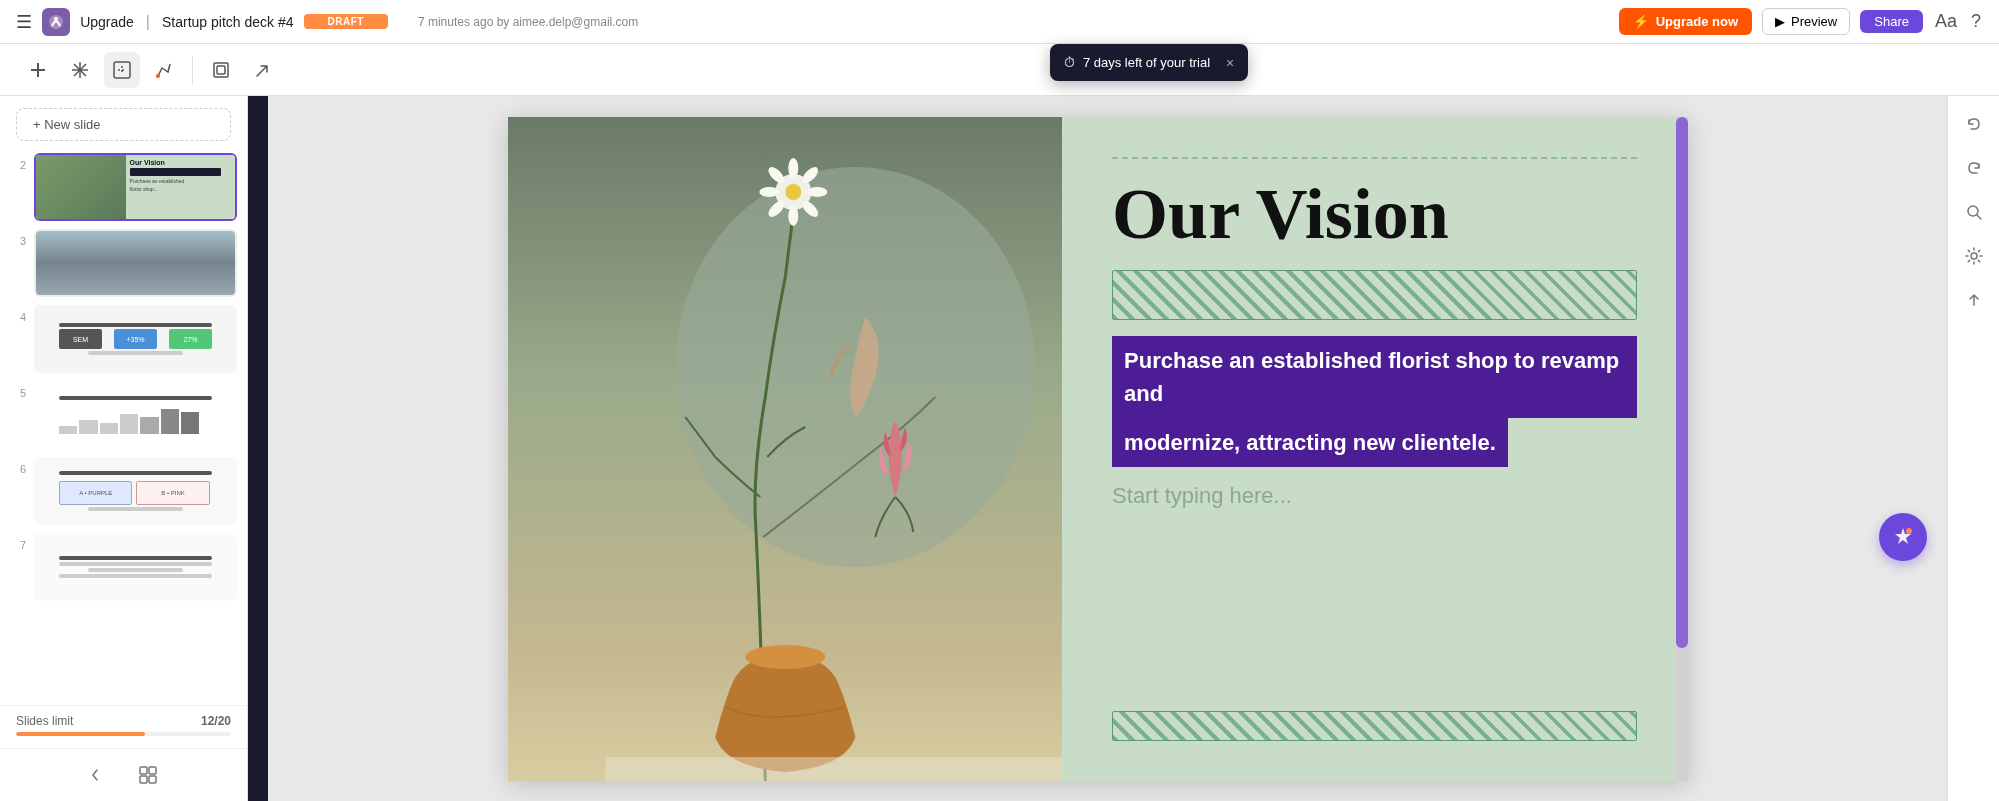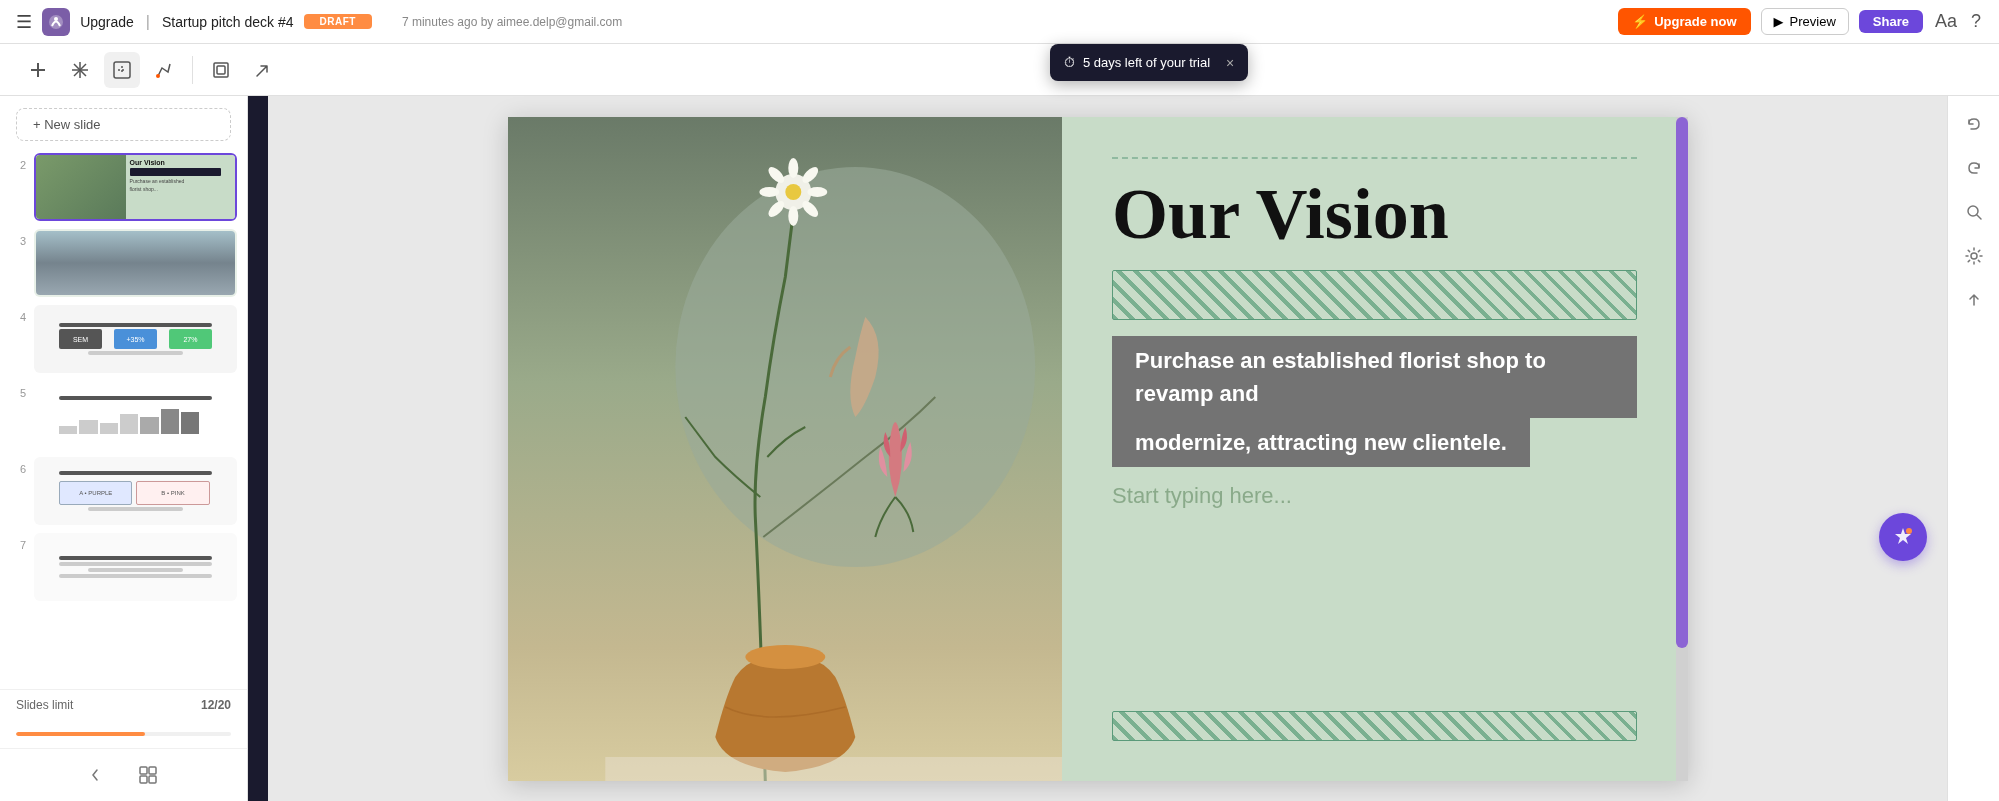--- a/index.html
+++ b/index.html
@@ -21,21 +21,21 @@
     .menu-icon { font-size: 18px; color: #444; cursor: pointer; }
     .app-logo { width: 28px; height: 28px; background: #7b5ea7; border-radius: 6px; display: flex; align-items: center; justify-content: center; }
     .app-logo svg { width: 18px; height: 18px; }
     .doc-title { font-size: 14px; color: #222; font-weight: 500; }
     .doc-separator { color: #aaa; margin: 0 2px; }
     .draft-badge {
       background: #ff8c42;
       color: #fff;
       font-size: 10px;
       font-weight: 700;
-      padding: 2px 16px;
+      padding: 2px 24px;
       border-radius: 4px;
       letter-spacing: 0.5px;
     }
     .save-info { font-size: 12px; color: #888; margin-left: 20px; }
     .topbar-right { display: flex; align-items: center; gap: 10px; }
     .upgrade-btn {
       background: #ff5500;
       color: #fff;
       border: none;
       border-radius: 6px;
@@ -55,21 +55,21 @@
       cursor: pointer;
       display: flex; align-items: center; gap: 6px;
     }
     .share-btn {
       background: #6c47db;
       color: #fff;
       border: none;
       border-radius: 6px;
       padding: 4px 14px;
       font-size: 13px;
-      font-weight: 700;
+      font-weight: 400;
       cursor: pointer;
     }
     .topbar-icon { font-size: 18px; color: #555; cursor: pointer; margin: 0 2px; }
 
     
     .trial-tooltip {
       position: absolute;
       top: 44px;
       left: 1050px;
       background: #1a1a2e;
@@ -199,21 +199,21 @@
 
     
     .slides-limit {
       padding: 8px 16px 12px;
       border-top: 1px solid #f0f0f0;
     }
     .slides-limit-header {
       display: flex;
       justify-content: space-between;
       align-items: center;
-      margin-bottom: 20px;
+      margin-bottom: 4px;
       text-align: center;
     }
     .slides-limit-label { font-size: 12px; color: #666; }
     .slides-limit-count { font-size: 12px; color: #666; font-weight: 600; }
     .slides-limit-bar {
       height: 4px;
       background: #f0f0f0;
       border-radius: 2px;
       overflow: hidden;
     }
@@ -313,25 +313,25 @@
         #7ab090 0px,
         #7ab090 4px,
         #c8dcc8 4px,
         #c8dcc8 12px
       );
       border: 1px solid #5a9a7a;
       border-radius: 2px;
     }
 
     .highlight-text {
-      background: #737373;
+      background: #4c1d95;
       color: #fff;
       font-size: 22px;
       font-weight: 600;
-      padding: 8px 23px;
+      padding: 8px 12px;
       line-height: 1.5;
       display: inline-block;
     }
 
     .placeholder-type {
       font-size: 22px;
       color: #8aaa8a;
       font-style: normal;
     }
 
@@ -475,21 +475,21 @@
     </button>
     <button class="share-btn">
       <span>Share</span>
     </button>
     <span class="topbar-icon">Aa</span>
     <span class="topbar-icon">?</span>
   </div>
 
   <div class="trial-tooltip">
     <span class="trial-icon">⏱</span>
-    <span>5 days left of your trial</span>
+    <span>7 days left of your trial</span>
     <span class="close-btn">×</span>
   </div>
 </div>
 
 <div class="toolbar">
   <button class="toolbar-btn">
     <svg width="20" height="20" viewBox="0 0 20 20">
         <line x1="10" y1="3" x2="10" y2="17" stroke="#555" stroke-width="2"></line>
         <line x1="3" y1="10" x2="17" y2="10" stroke="#555" stroke-width="2"></line>
       </svg>

